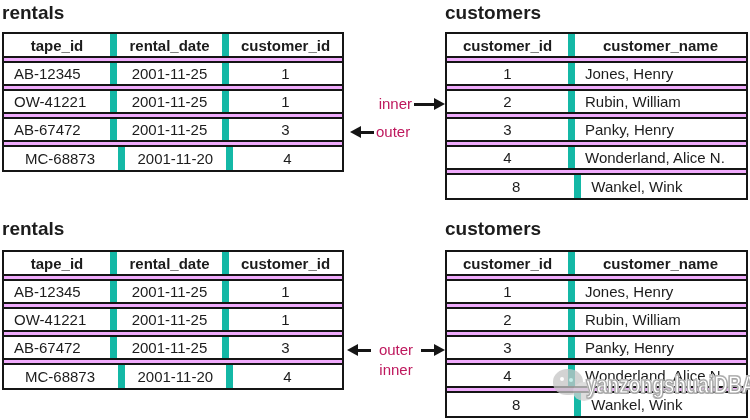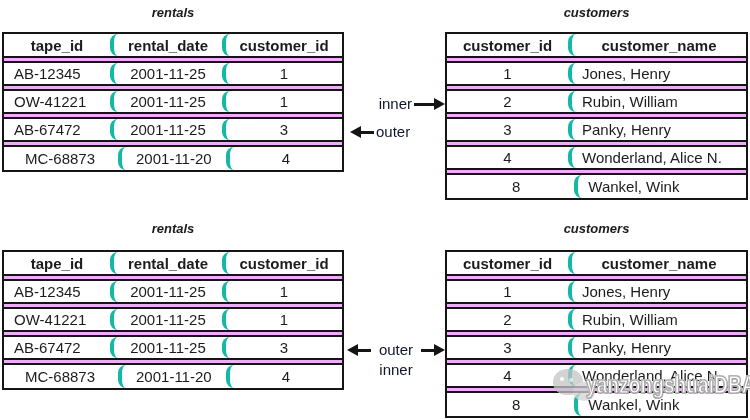--- a/index.html
+++ b/index.html
@@ -2,48 +2,48 @@
 <html><head>
 <meta charset="utf-8">
 <style>
   html,body{margin:0;padding:0;}
   body{
     width:750px;height:420px;position:relative;overflow:hidden;
     background:#ffffff;color:#1c1c1c;
     font-family:"Liberation Sans", sans-serif;
   }
   .tbl-title{
-    position:absolute;text-align:center;
-    font-size:13px;font-weight:bold;font-style:italic;line-height:18px;
+    position:absolute;text-align:left;
+    font-size:19px;font-weight:bold;line-height:18px;
   }
   .tbl{
     position:absolute;border:2px solid #151515;background:#f0abfc;
     display:flex;flex-direction:column;gap:3px;box-sizing:border-box;
   }
   .row{
     display:flex;height:25px;box-sizing:border-box;
     border-top:2px solid #151515;border-bottom:2px solid #151515;
     background:#fff;flex:0 0 auto;
   }
   .row:first-child{border-top:none;height:24px;}
   .row:last-child{border-bottom:none;padding-left:11px;}
   .cell{
     display:flex;align-items:center;justify-content:center;
     font-size:15px;box-sizing:border-box;white-space:nowrap;overflow:hidden;
   }
   .hdr .cell{font-weight:bold;}
-  .bl{border-left:4px solid #14b8a6;border-radius:8px;}
+  .bl{border-left:7px solid #14b8a6;}
   .al{justify-content:flex-start;padding-left:10px;}
   
   .r1{width:106px;} .r2{width:112px;} .r3{width:120px;}
   
   .k1{width:121px;} .k2{width:178px;}
   .join-label{
     position:absolute;display:flex;align-items:center;gap:2px;
-    font-size:15px;line-height:16px;height:16px;color:#0f172a;white-space:nowrap;
+    font-size:15px;line-height:16px;height:16px;color:#be185d;white-space:nowrap;
   }
   .arr{position:relative;height:13px;flex:0 0 auto;}
   .arr.right{width:31px;}
   .arr.left{width:24px;}
   .arr.sm{width:24px;}
   .arr.right::before{
     content:"";position:absolute;left:0;right:9px;top:5px;height:3px;background:#151515;
   }
   .arr.right::after{
     content:"";position:absolute;right:0;top:0;width:0;height:0;

